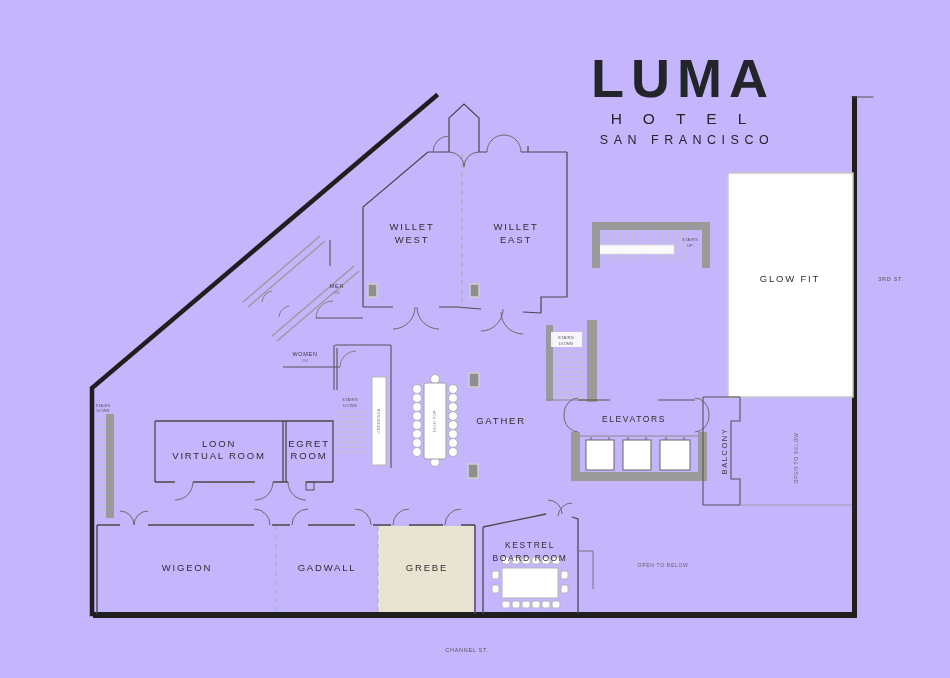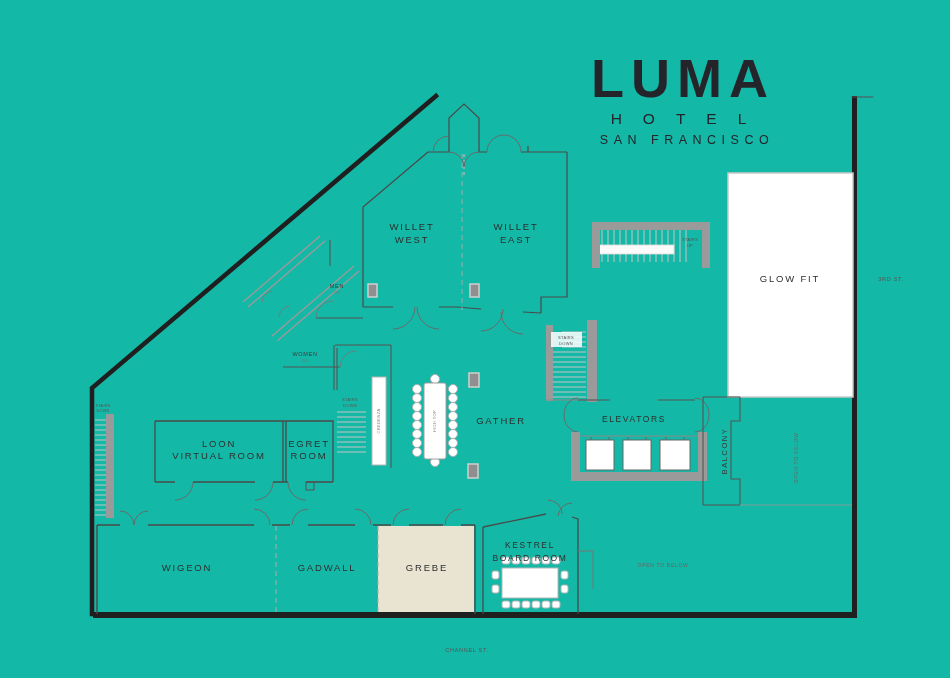--- a/index.html
+++ b/index.html
@@ -1,16 +1,16 @@
 <!DOCTYPE html>
 <html><head>
 <meta charset="utf-8">
 <style>
   html,body{margin:0;padding:0;background:#ffffff;}
-  .page{position:relative;width:950px;height:678px;background:#14b8a6;overflow:hidden;}
+  .page{position:relative;width:950px;height:678px;background:#c4b5fd;overflow:hidden;}
   svg text{font-family:"Liberation Sans",sans-serif;fill:#2e2e2e;}
   .room-lbl{font-size:9.5px;letter-spacing:1.8px;font-weight:400;}
   .room-lbl-sm{font-size:8.5px;letter-spacing:1.6px;}
   .rest-lbl{font-size:5.5px;letter-spacing:.7px;fill:#3a3a3a;}
   .rest-num{font-size:3.5px;letter-spacing:.3px;fill:#777;}
   .tiny{font-size:4px;letter-spacing:.3px;fill:#555;}
   .tiny2{font-size:3.8px;letter-spacing:.3px;fill:#555;}
   .street{font-size:5.5px;letter-spacing:.7px;fill:#555;}
   .muted-v{font-size:5px;letter-spacing:.7px;fill:#666;}
   .furn-v{font-size:4px;letter-spacing:.4px;fill:#8a8a8a;}

